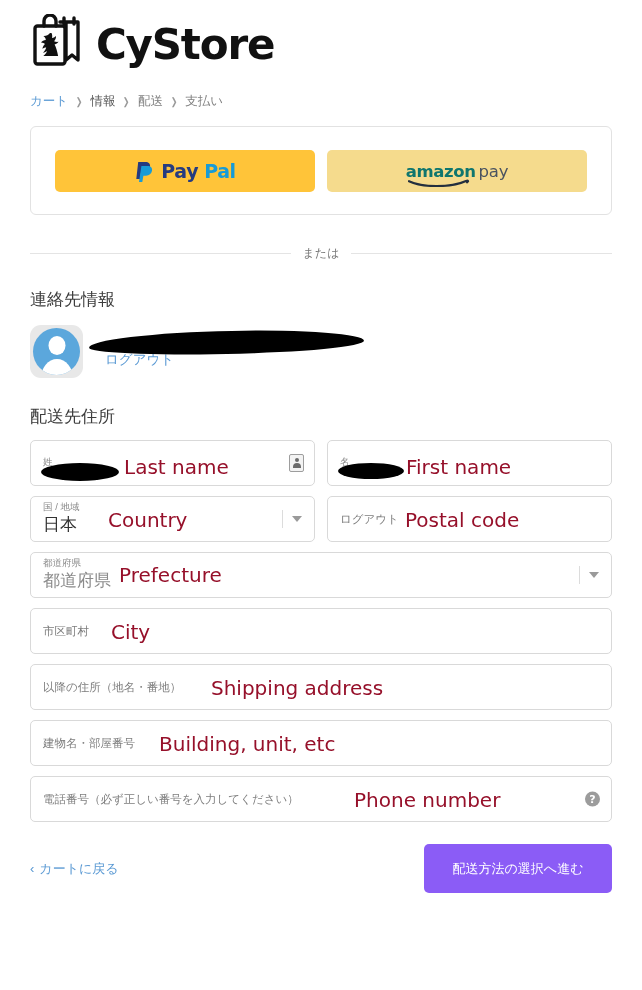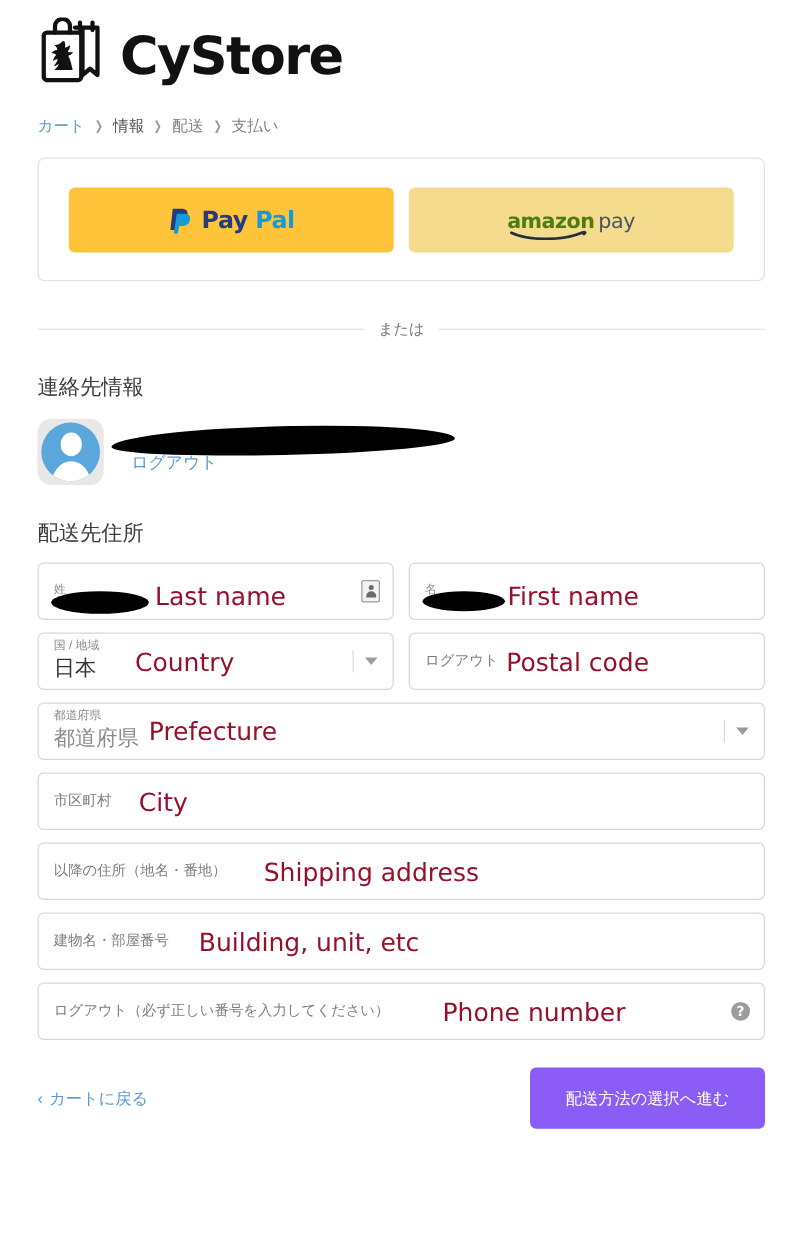--- a/index.html
+++ b/index.html
@@ -83,21 +83,21 @@
     left: 50%;
     transform: translateX(-50%);
     background: #ffffff;
     padding: 0 9px;
     font-size: 12.5px;
     color: #555555;
     white-space: nowrap;
   }
   .pay-btn {
     flex: 1 1 0;
-    height: 52px;
+    height: 42px;
     border-radius: 5px;
     display: flex;
     align-items: center;
     justify-content: center;
     cursor: pointer;
     border: none;
   }
   .paypal-btn { background: #ffc439; }
   .amazon-btn { background: #f5db8d; }
 
@@ -118,21 +118,21 @@
   .az-logo {
     display: flex;
     align-items: baseline;
     gap: 3px;
     position: relative;
   }
   .az-amazon {
     font-family: "DejaVu Sans", sans-serif;
     font-weight: bold;
     font-size: 16.5px;
-    color: #4d7c0f;
+    color: #0f766e;
     letter-spacing: -0.4px;
     position: relative;
   }
   .az-pay {
     font-family: "DejaVu Sans", sans-serif;
     font-size: 16.5px;
     color: #4a5360;
     letter-spacing: -0.2px;
   }
   .az-smile {
@@ -580,21 +580,21 @@
         <div class="field-inner">
           <span class="field-label solo">建物名・部屋番号</span>
         </div>
         <span class="annot" style="left:128px; top:13px;">Building, unit, etc</span>
       </div>
     </div>
 
     <div class="row">
       <div class="field">
         <div class="field-inner">
-          <span class="field-label solo">ログアウト（必ず正しい番号を入力してください）</span>
+          <span class="field-label solo">電話番号（必ず正しい番号を入力してください）</span>
         </div>
         <span class="annot" style="left:323px; top:13px;">Phone number</span>
         <span class="help-icon">?</span>
       </div>
     </div>
 
   </div>
 
   <div class="footer">
     <span class="back-link">

